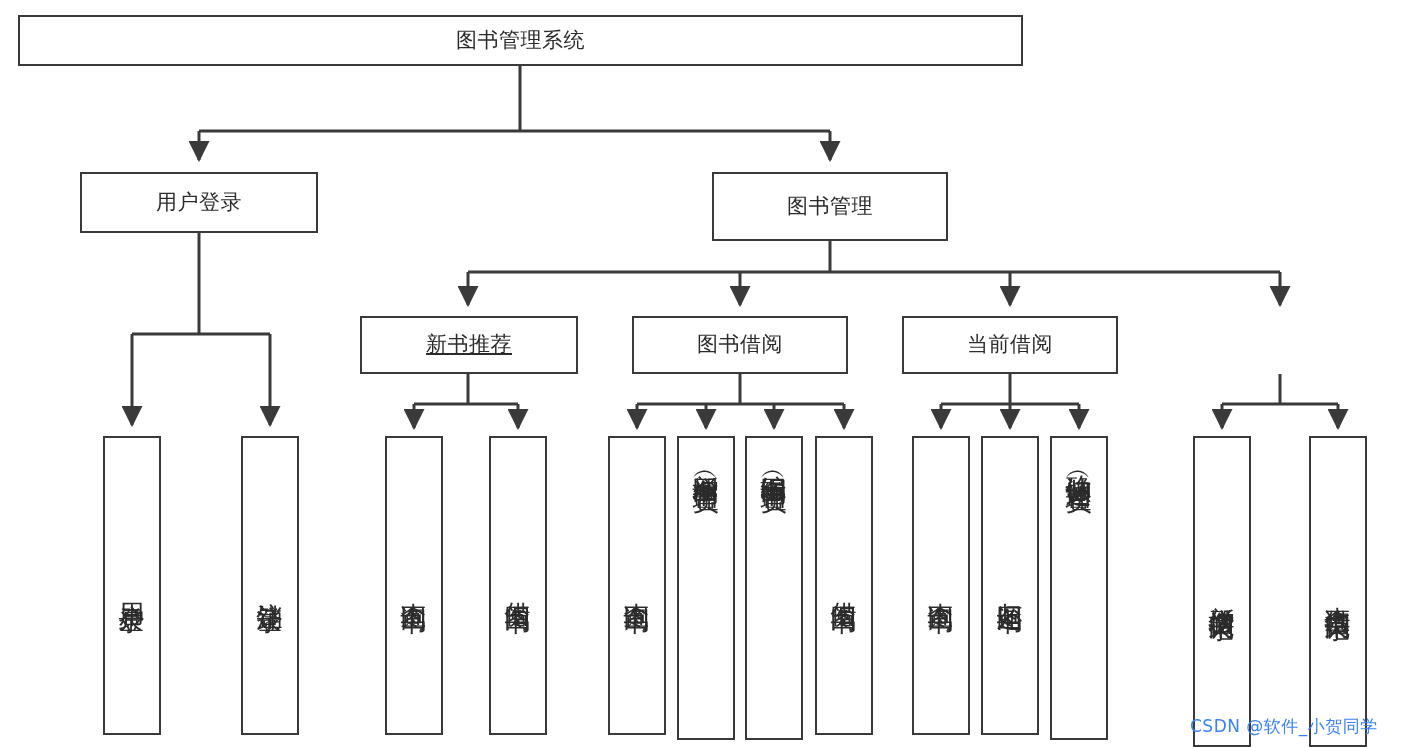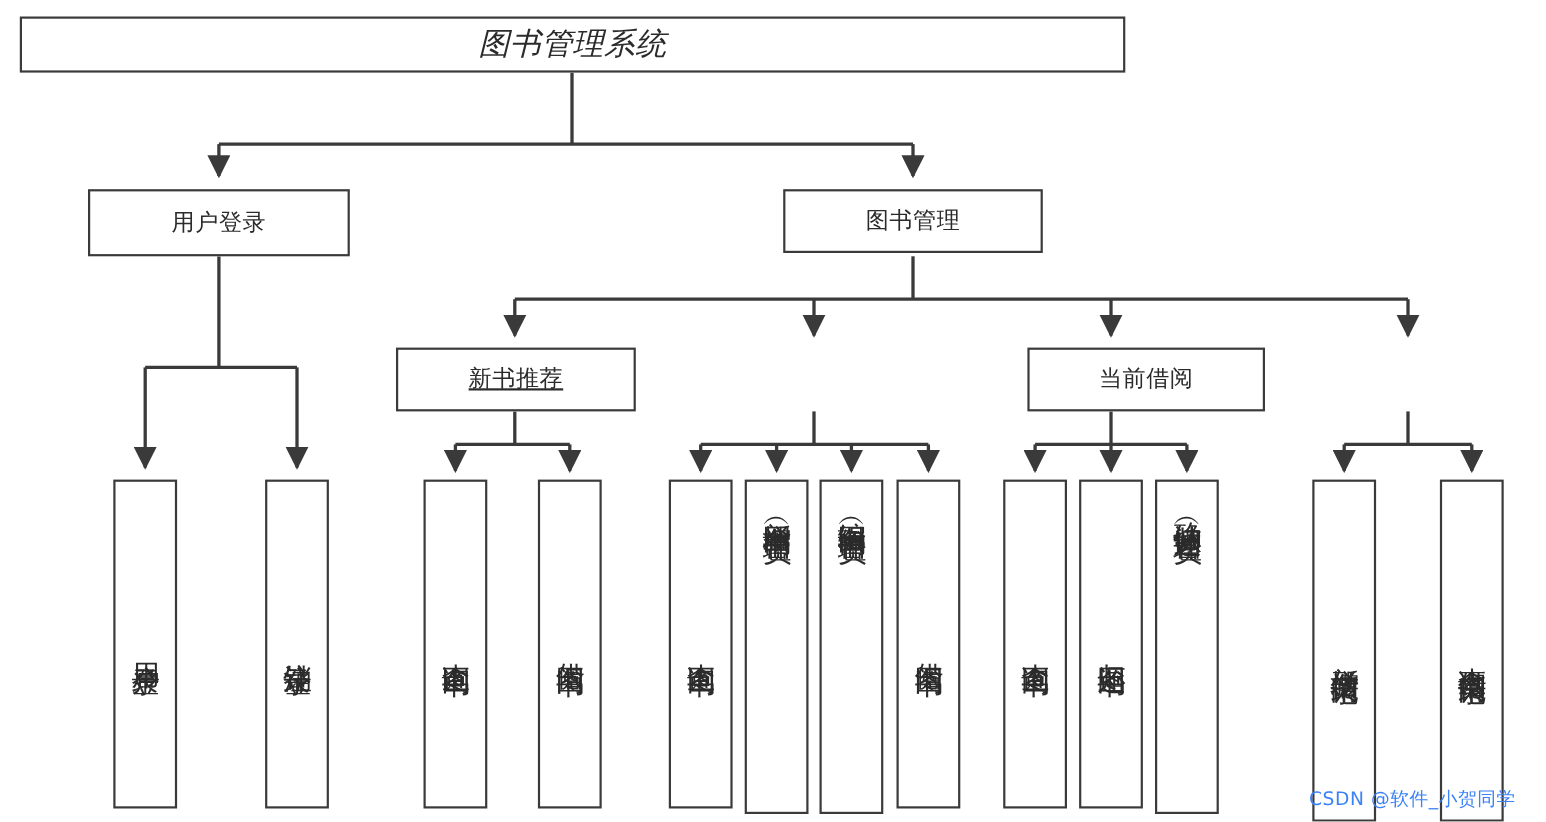--- a/index.html
+++ b/index.html
@@ -39,21 +39,21 @@
     display: block;
     text-align: center;
     line-height: 1.02;
   }
   
   .node.horiz .lbl {
     writing-mode: horizontal-tb;
     font-size: 21px;
     letter-spacing: 0.5px;
   }
-  .node.root .lbl { font-size: 28px; font-style: italic; }
+  .node.root .lbl { font-size: 21px; }
   
   .node.vert {
     align-items: flex-start;
     justify-content: center;
     padding-top: 16px;
   }
   .node.vert .lbl {
     writing-mode: vertical-rl;
     text-orientation: upright;
     font-size: 26px;
@@ -128,28 +128,31 @@
     </g>
   </svg>
 
   <div class="node horiz root" style="left:18px; top:15px; width:1005px; height:51px;">
     <span class="lbl">图书管理系统</span>
   </div>
 
   <div class="node horiz" style="left:80px; top:172px; width:238px; height:61px;">
     <span class="lbl">用户登录</span>
   </div>
-  <div class="node horiz" style="left:712px; top:172px; width:236px; height:58px;">
+  <div class="node horiz" style="left:712px; top:172px; width:236px; height:69px;">
     <span class="lbl">图书管理</span>
   </div>
 
   <div class="node horiz" style="left:360px; top:316px; width:218px; height:58px;text-decoration:underline;">
     <span class="lbl">新书推荐</span>
   </div>
-  <div class="node horiz" style="left:902px; top:316px; width:216px; height:58px;margin-left:32px;">
+  <div class="node horiz" style="left:632px; top:316px; width:216px; height:58px;">
+    <span class="lbl">图书借阅</span>
+  </div>
+  <div class="node horiz" style="left:902px; top:316px; width:216px; height:58px;">
     <span class="lbl">当前借阅</span>
   </div>
 
   <div class="node vert centered" style="left:103px; top:436px; width:58px; height:299px;">
     <span class="lbl">用户登录</span>
   </div>
   <div class="node vert centered" style="left:241px; top:436px; width:58px; height:299px;">
     <span class="lbl">注销登录</span>
   </div>
 

